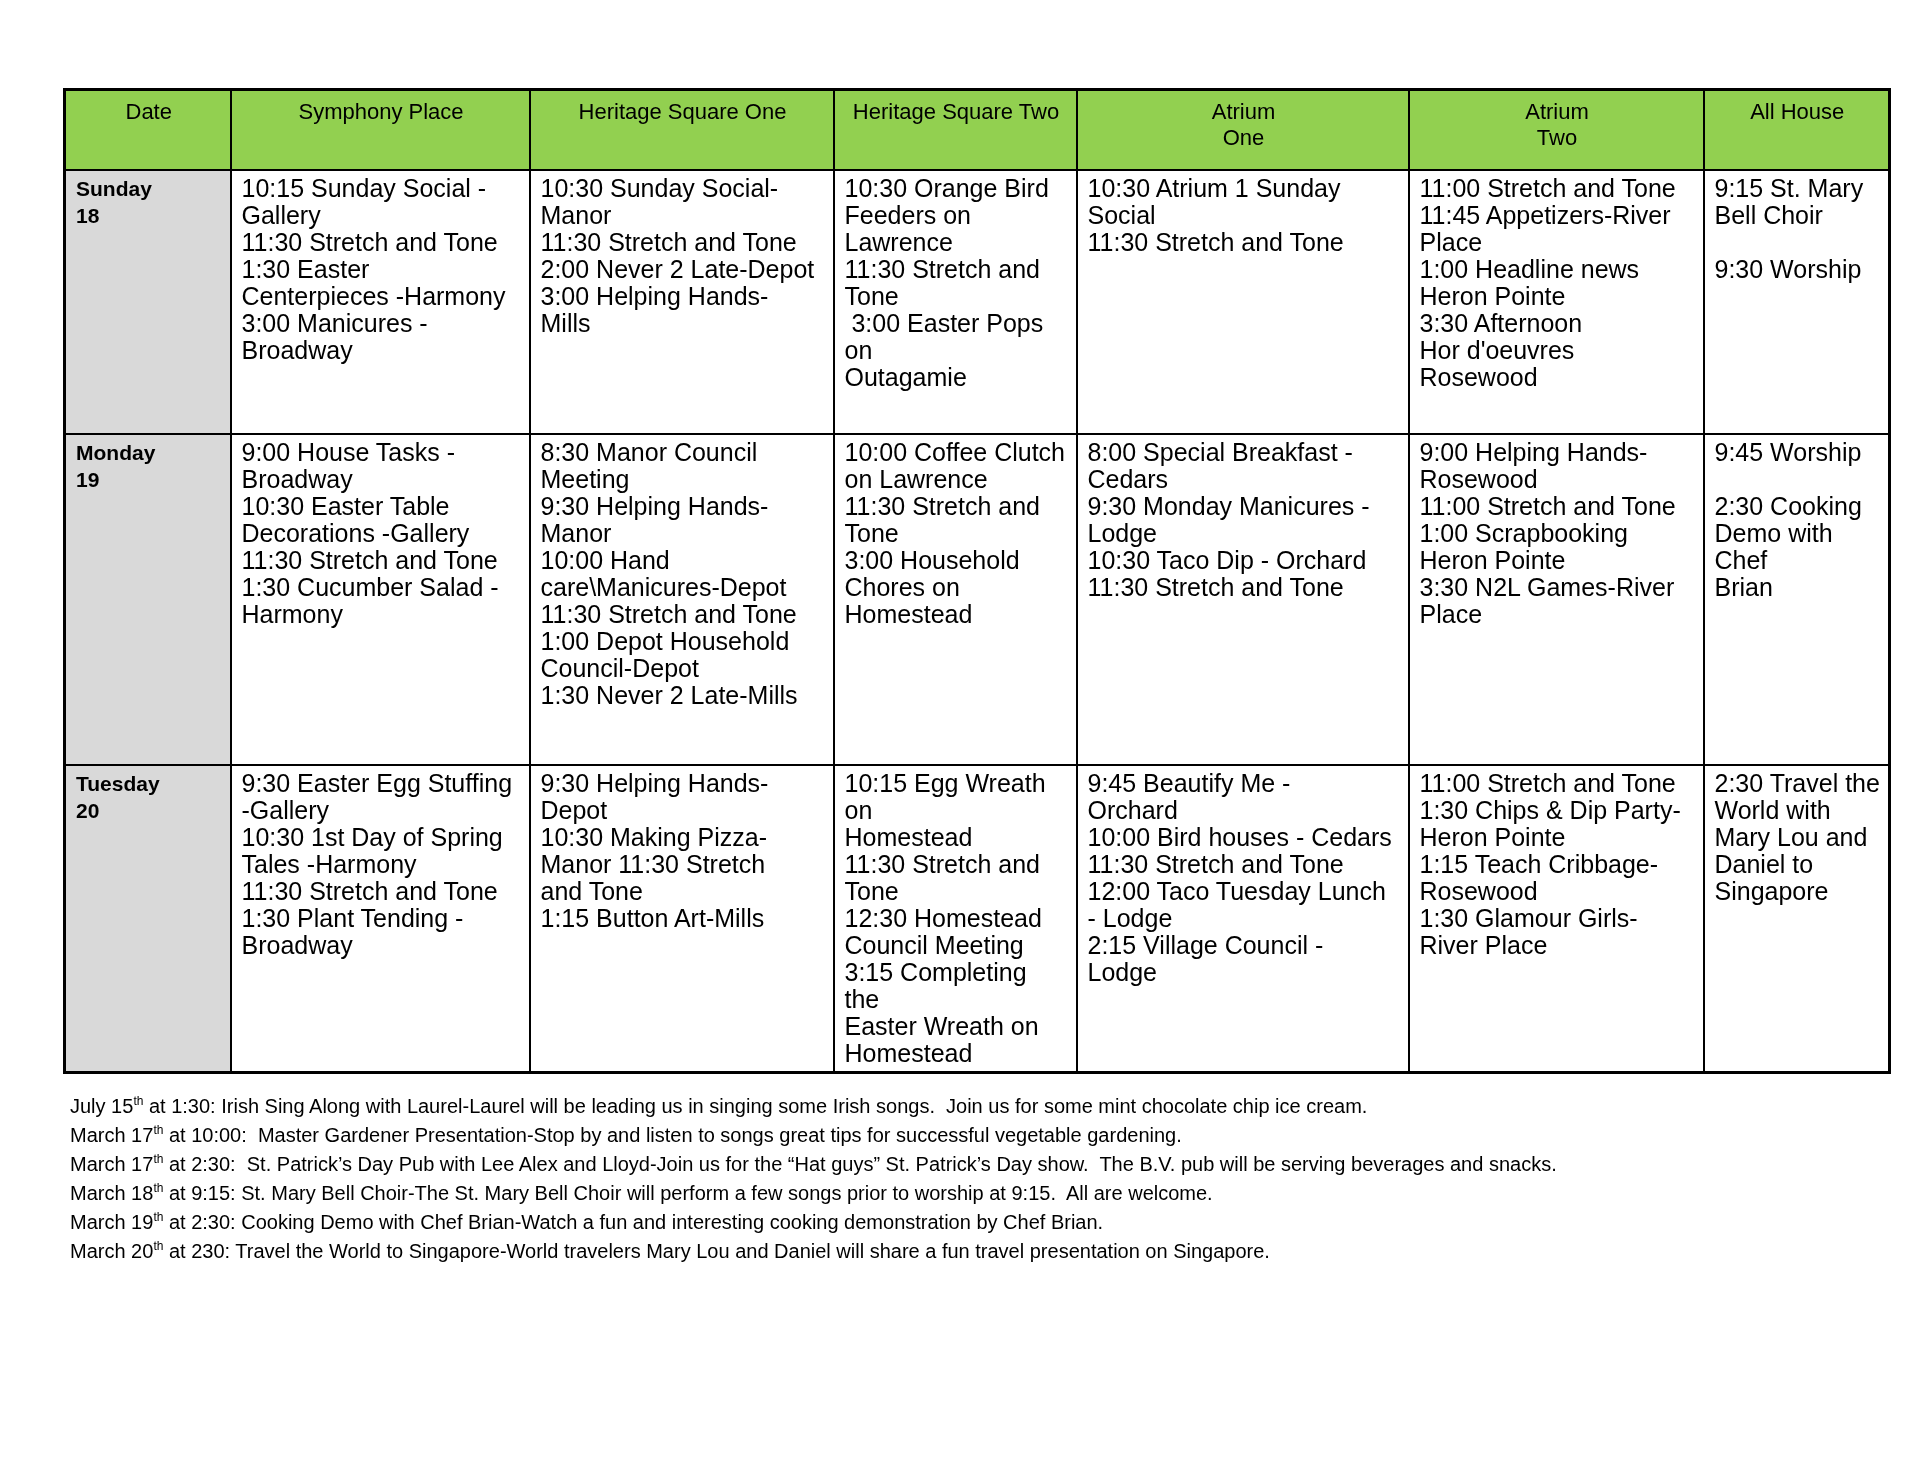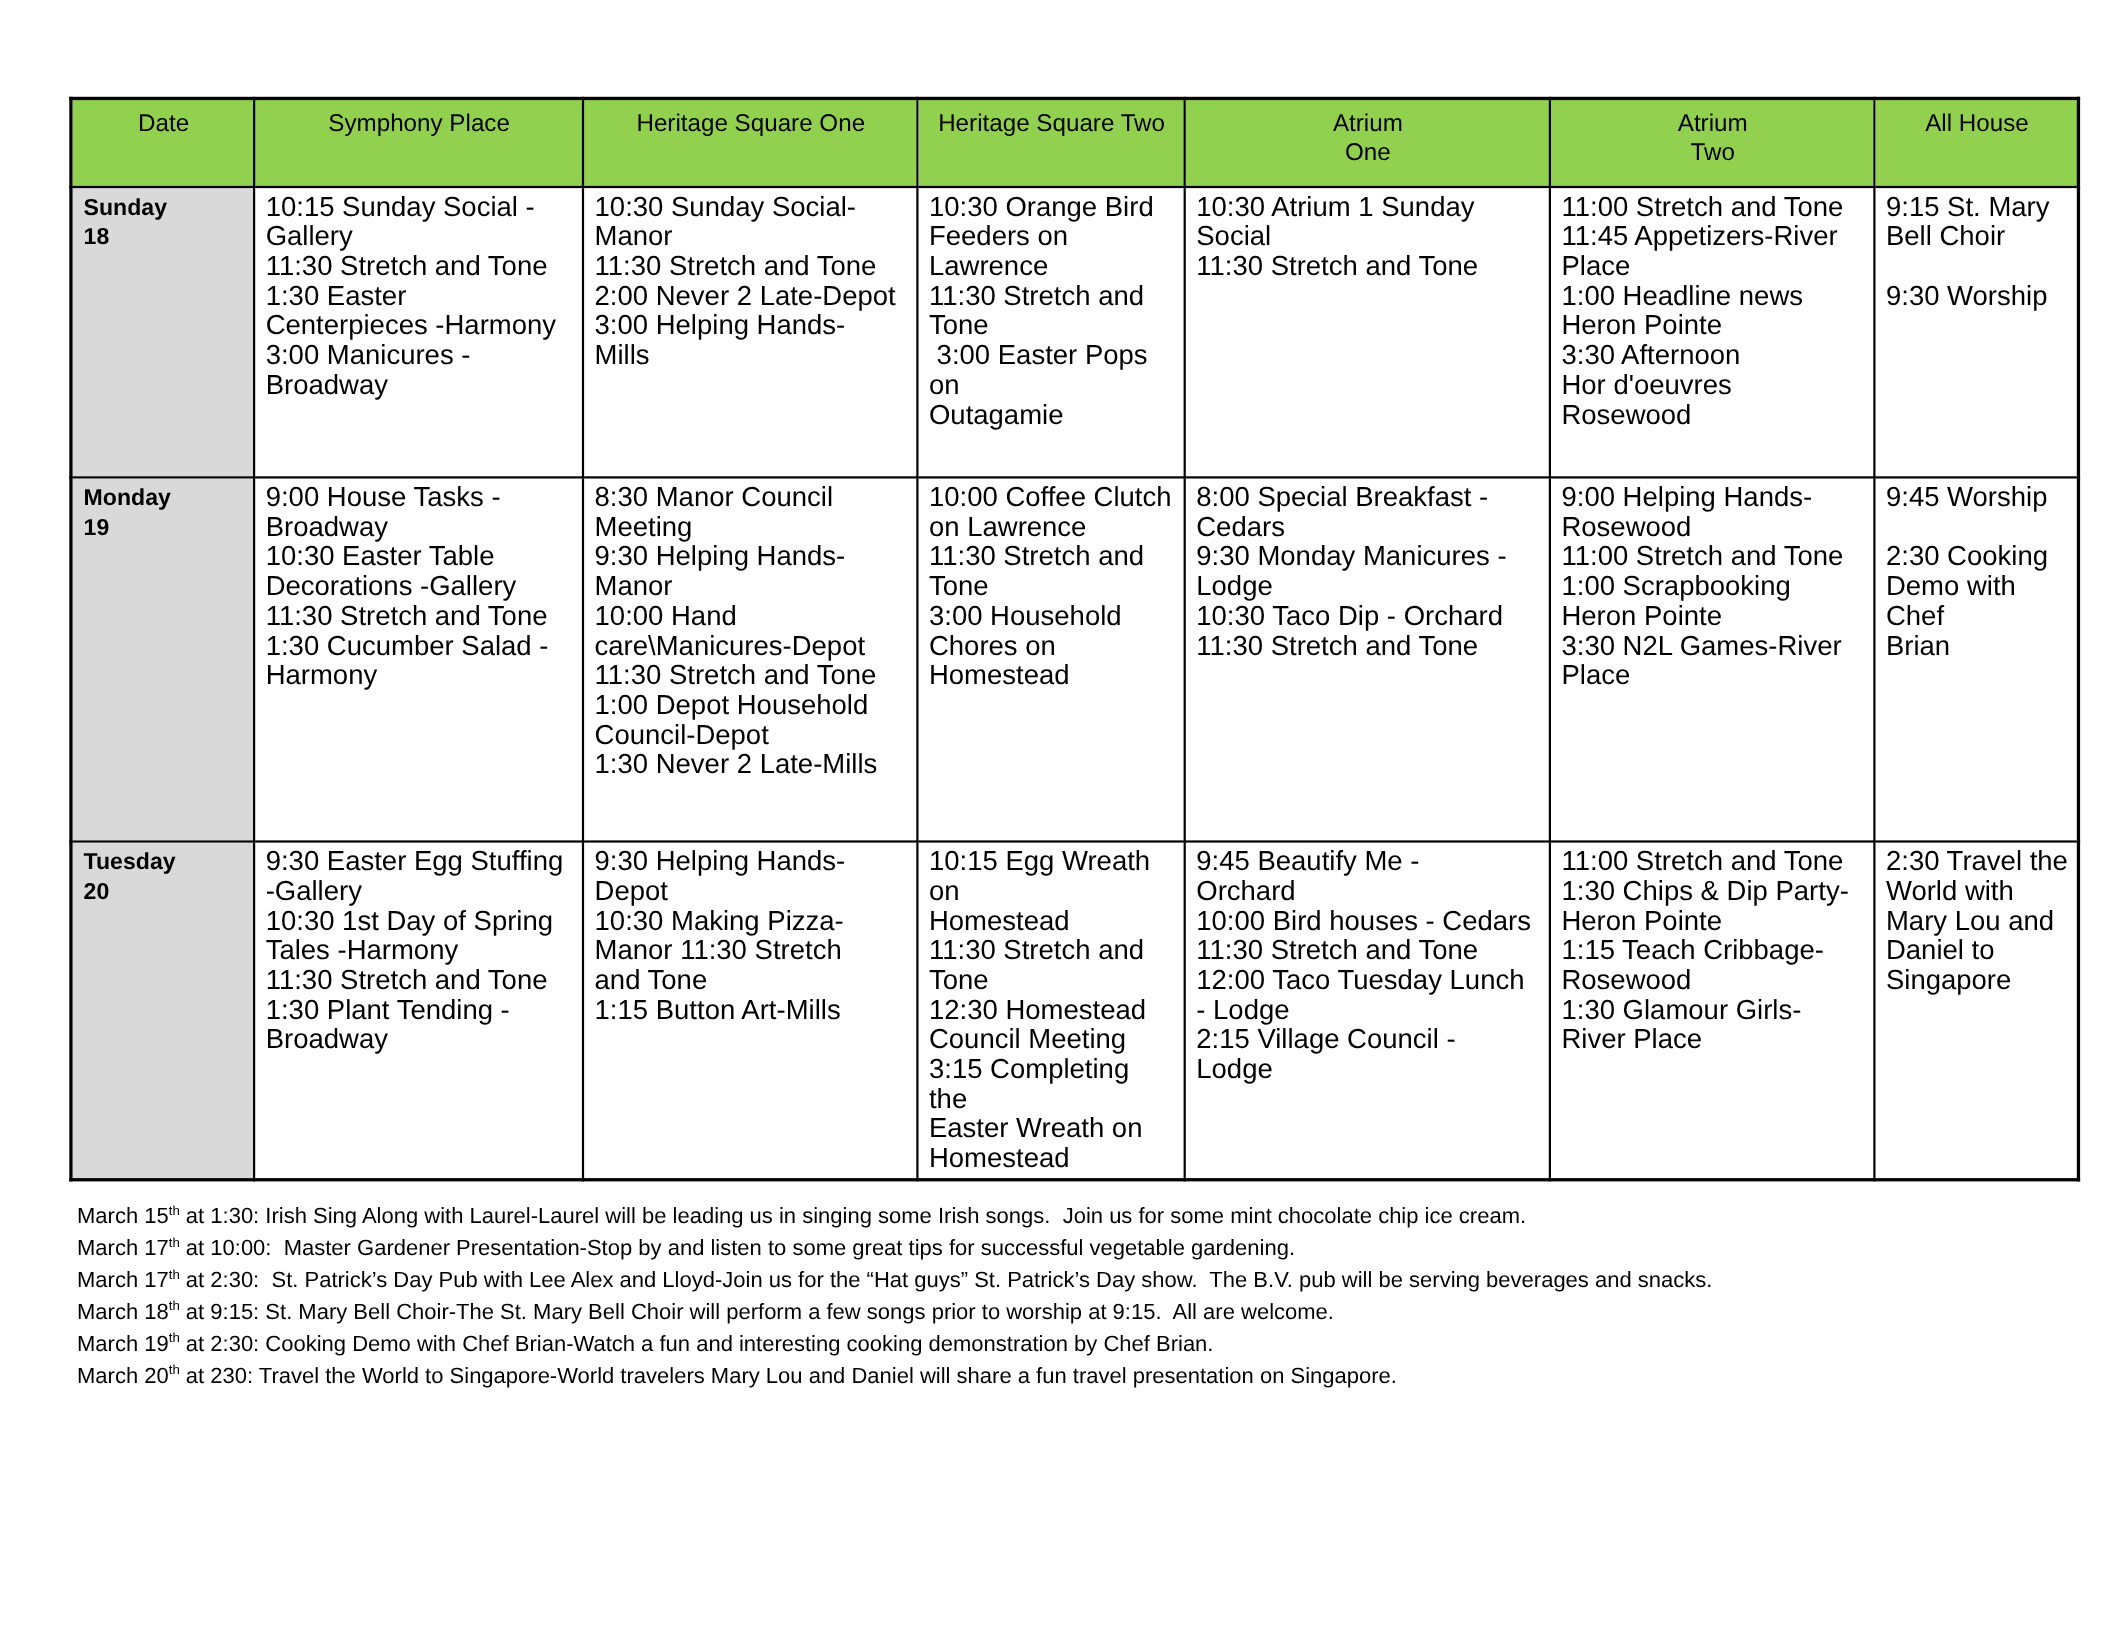--- a/index.html
+++ b/index.html
@@ -227,21 +227,21 @@
       <td class="eventcell pad-top-lg">2:30 Travel the
 World with
 Mary Lou and
 Daniel to
 Singapore</td>
     </tr>
   </tbody>
     </table>
 
   <div class="notes">
-    <div class="note"><span>March 15</span><sup>th</sup><span> at 1:30: Irish Sing Along with Laurel-Laurel will be leading us in singing some Irish songs.  Join us for some mint chocolate chip ice cream.</span></div>
-    <div class="note"><span>March 17</span><sup>th</sup><span> at 10:00:  Master Gardener Presentation-Stop by and listen to some great tips for successful vegetable gardening.</span></div>
+    <div class="note"><span>July 15</span><sup>th</sup><span> at 1:30: Irish Sing Along with Laurel-Laurel will be leading us in singing some Irish songs.  Join us for some mint chocolate chip ice cream.</span></div>
+    <div class="note"><span>March 17</span><sup>th</sup><span> at 10:00:  Master Gardener Presentation-Stop by and listen to songs great tips for successful vegetable gardening.</span></div>
     <div class="note"><span>March 17</span><sup>th</sup><span> at 2:30:  St. Patrick’s Day Pub with Lee Alex and Lloyd-Join us for the “Hat guys” St. Patrick’s Day show.  The B.V. pub will be serving beverages and snacks.</span></div>
     <div class="note"><span>March 18</span><sup>th</sup><span> at 9:15: St. Mary Bell Choir-The St. Mary Bell Choir will perform a few songs prior to worship at 9:15.  All are welcome.</span></div>
     <div class="note"><span>March 19</span><sup>th</sup><span> at 2:30: Cooking Demo with Chef Brian-Watch a fun and interesting cooking demonstration by Chef Brian.</span></div>
     <div class="note"><span>March 20</span><sup>th</sup><span> at 230: Travel the World to Singapore-World travelers Mary Lou and Daniel will share a fun travel presentation on Singapore.</span></div>
   </div>
 
 </div>
 
 </body></html>

